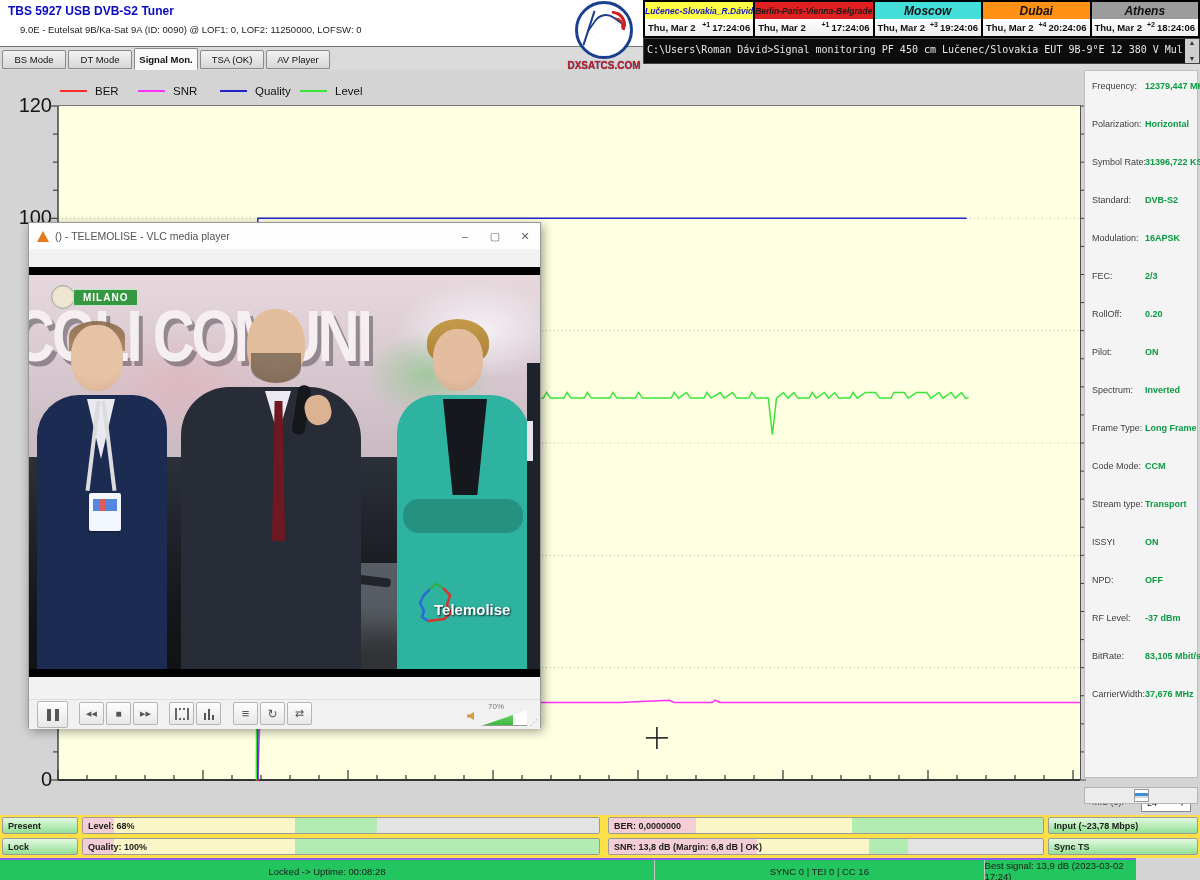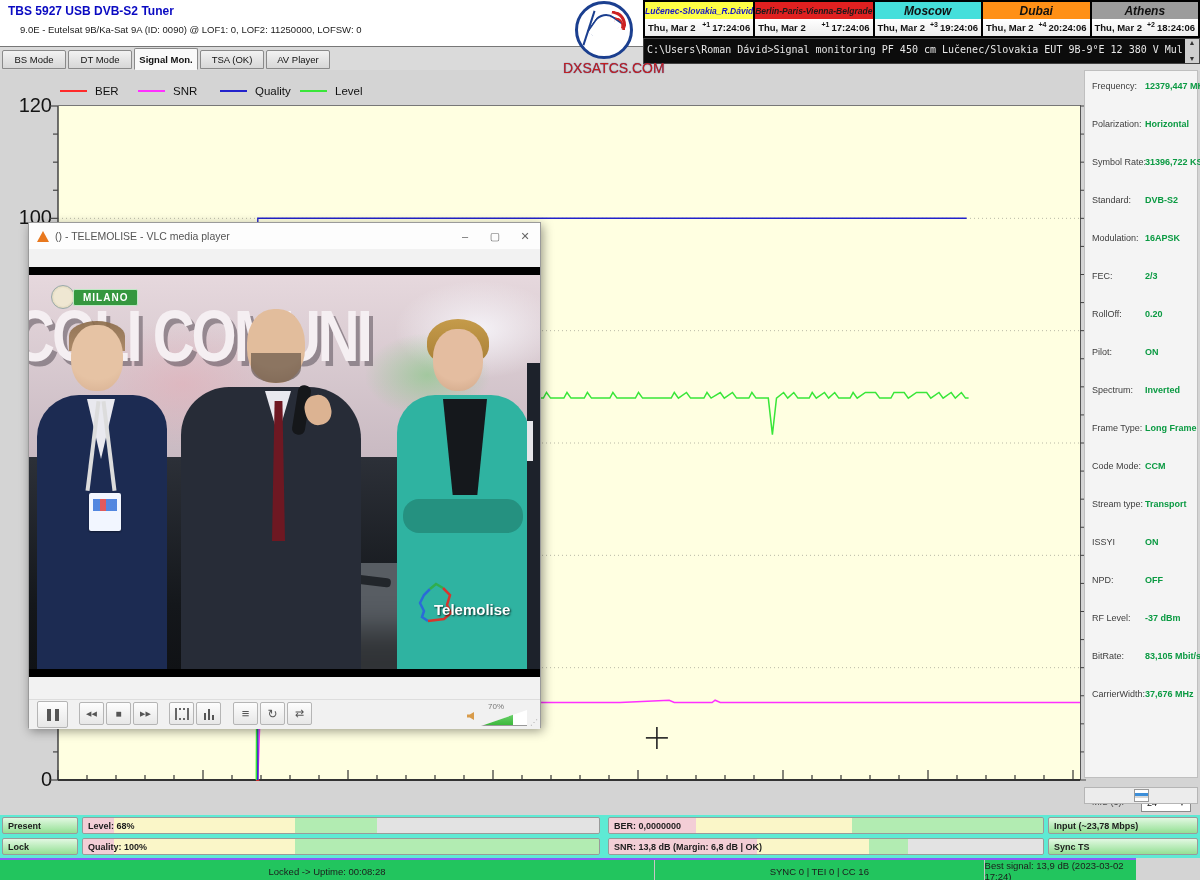--- a/index.html
+++ b/index.html
@@ -37,21 +37,21 @@
   #logo{position:absolute;left:563px;top:1px;width:82px;height:64px;z-index:7;text-align:center;}
   #logo .ring{width:52px;height:52px;margin:0 auto;border:3px solid #1b3f8f;border-radius:50%;
               background:#fff;position:relative;overflow:hidden;}
   #logo .dish{position:absolute;left:10px;top:6px;width:2px;height:36px;background:#1b3f8f;transform:rotate(18deg);}
   #logo .dish2{position:absolute;left:14px;top:10px;width:26px;height:26px;border:2px solid #1b3f8f;
                border-radius:50% 0 0 0;border-right:none;border-bottom:none;transform:rotate(35deg);}
   #logo .wave{position:absolute;right:3px;top:8px;width:14px;height:14px;border:3px solid #c22;
               border-left:none;border-bottom:none;border-radius:0 14px 0 0;transform:rotate(12deg);}
   #logo .wave2{position:absolute;right:6px;top:14px;width:8px;height:8px;border:2px solid #c22;
               border-left:none;border-bottom:none;border-radius:0 8px 0 0;transform:rotate(12deg);}
-  #logo .cap{font-size:14px;font-weight:normal;color:#c41f1f;text-shadow:0 0 1px #1b3f8f;margin-top:1px;text-align:center;}
+  #logo .cap{font-size:10px;font-weight:bold;color:#c41f1f;text-shadow:0 0 1px #1b3f8f;margin-top:1px;text-align:center;}
 
   
   #tabbar{position:absolute;left:0;top:46px;width:1200px;height:24px;background:#dadada;
           border-top:1px solid #777;}
   .tab{position:absolute;top:3px;height:19px;width:64px;background:linear-gradient(#f2f2f2,#d7d7d7);
        border:1px solid #8a8a8a;border-radius:2px 2px 0 0;font-size:9.5px;color:#111;
        display:flex;align-items:center;justify-content:center;box-sizing:border-box;cursor:default;}
   .tab.active{background:#f9f9f9;top:1px;height:22px;font-weight:bold;border-bottom:1px solid #f9f9f9;}
 
   
@@ -181,21 +181,21 @@
   .eq i{width:2px;background:#555;display:block;}
   .vol-speaker{position:absolute;width:7px;height:8px;background:#d89b4a;
        clip-path:polygon(0 30%,40% 30%,100% 0,100% 100%,40% 70%,0 70%);}
   .vol-tri-wrap{position:absolute;width:46px;height:15px;clip-path:polygon(0 100%,100% 0,100% 100%);
        background:#ffffff;border-bottom:1px solid #999;}
   .vol-fill{height:100%;background:linear-gradient(#7ed87e,#3cb93c);}
   .vol-pct{position:absolute;font-size:8px;color:#777;}
   .grip{position:absolute;right:2px;bottom:2px;font-size:8px;color:#aaa;}
 
   
-  #statusWrap{position:absolute;left:0;top:815px;width:1200px;height:43px;background:#5eead4;}
+  #statusWrap{position:absolute;left:0;top:815px;width:1200px;height:43px;background:#fde047;}
   .srow{position:absolute;left:0;width:1200px;height:17px;}
   .sbox{position:absolute;height:17px;border:1px solid #9a9a9a;border-radius:2px;box-sizing:border-box;
         background:linear-gradient(#e2f8e2,#94e094);font-size:9px;font-weight:bold;color:#1c1c1c;
         display:flex;align-items:center;padding-left:5px;}
   .sbar{position:absolute;height:17px;border:1px solid #9a9a9a;border-radius:2px;box-sizing:border-box;
         overflow:hidden;display:flex;}
   .sbar .seg{height:100%;}
   .sbar .lbl{position:absolute;left:5px;top:3px;font-size:9px;font-weight:bold;color:#1c1c1c;white-space:nowrap;}
 
   

